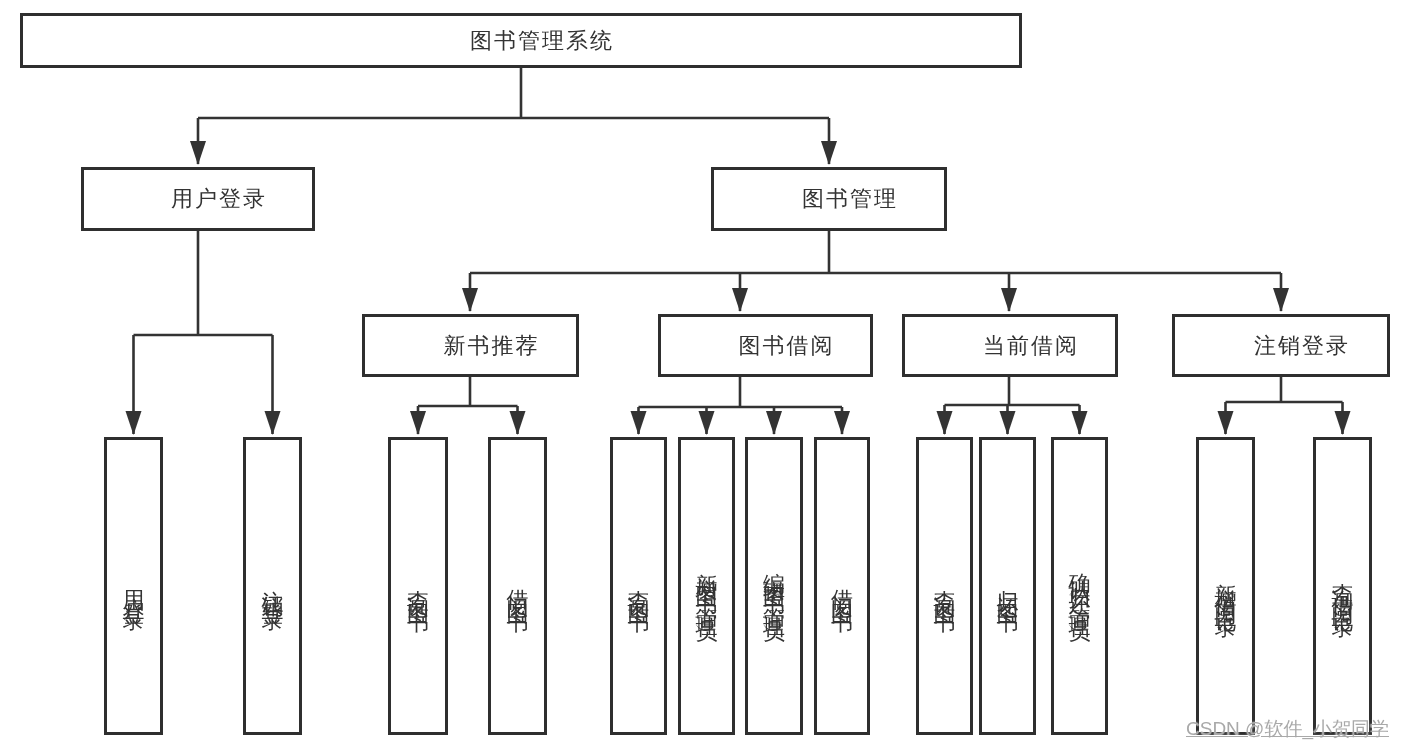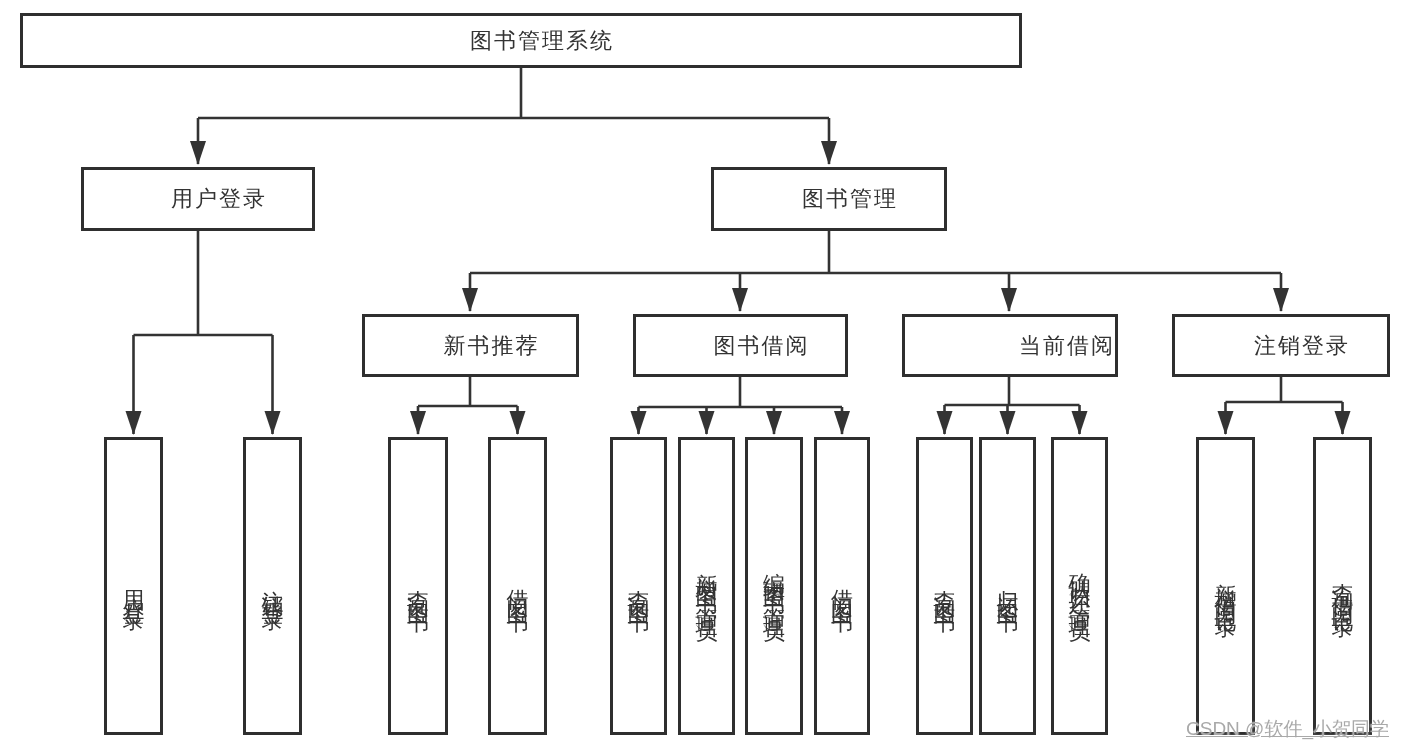--- a/index.html
+++ b/index.html
@@ -57,22 +57,22 @@
     white-space:nowrap;
     z-index:5;
     text-decoration:underline;
   }
 
   
   #n-root{left:20px;top:13px;width:1002px;height:55px;}
   #n-user-login{left:81px;top:167px;width:234px;height:64px;}
   #n-book-mgmt{left:711px;top:167px;width:236px;height:64px;text-align:center;}
   #n-new-book{left:362px;top:314px;width:217px;height:63px;}
-  #n-book-borrow{left:633px;top:314px;width:215px;height:63px;}
-  #n-cur-borrow{left:902px;top:314px;width:216px;height:63px;justify-content:flex-end;}
+  #n-book-borrow{left:658px;top:314px;width:215px;height:63px;}
+  #n-cur-borrow{left:902px;top:314px;width:216px;height:63px;}
   #n-borrow-rec{left:1172px;top:314px;width:218px;height:63px;}
 
   #l-user-login{left:104px;width:59px;}
   #l-logout{left:243px;width:59px;}
   #l-nbr-query{left:388px;width:60px;}
   #l-nbr-borrow{left:488px;width:59px;}
   #l-bb-query{left:610px;width:57px;}
   #l-bb-add{left:678px;width:57px;}
   #l-bb-edit{left:745px;width:58px;}
   #l-bb-borrow{left:814px;width:56px;}

